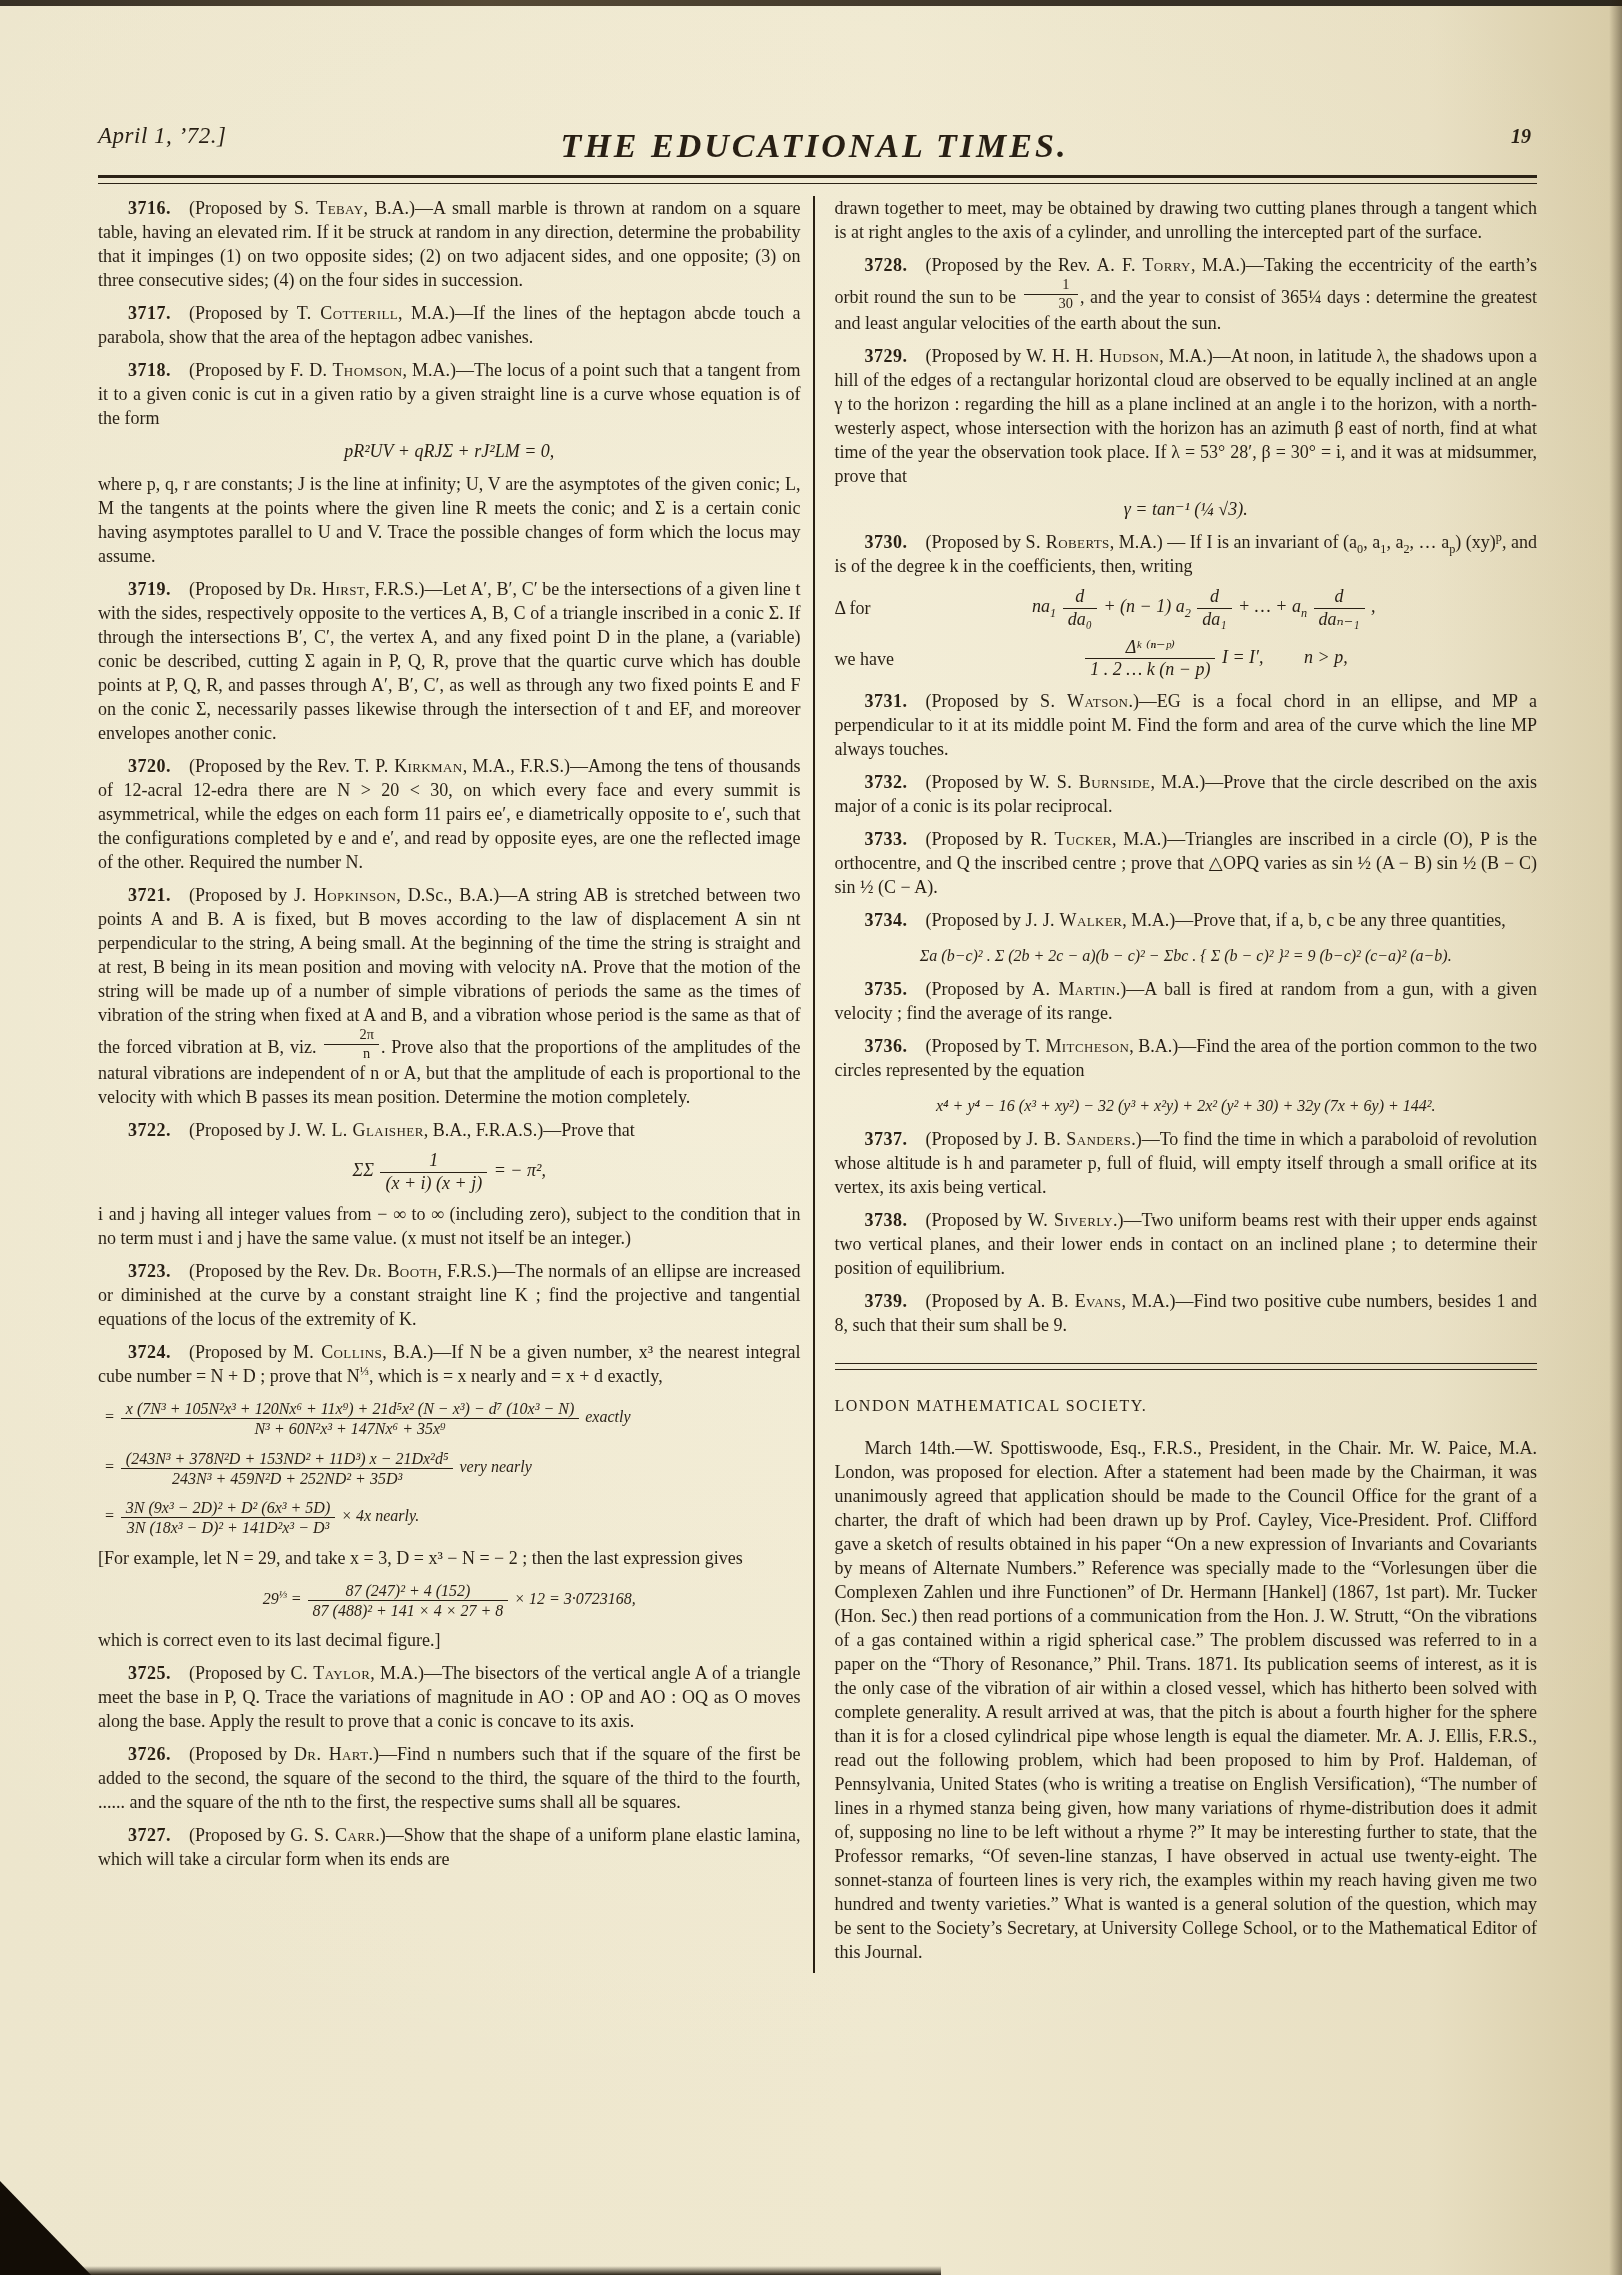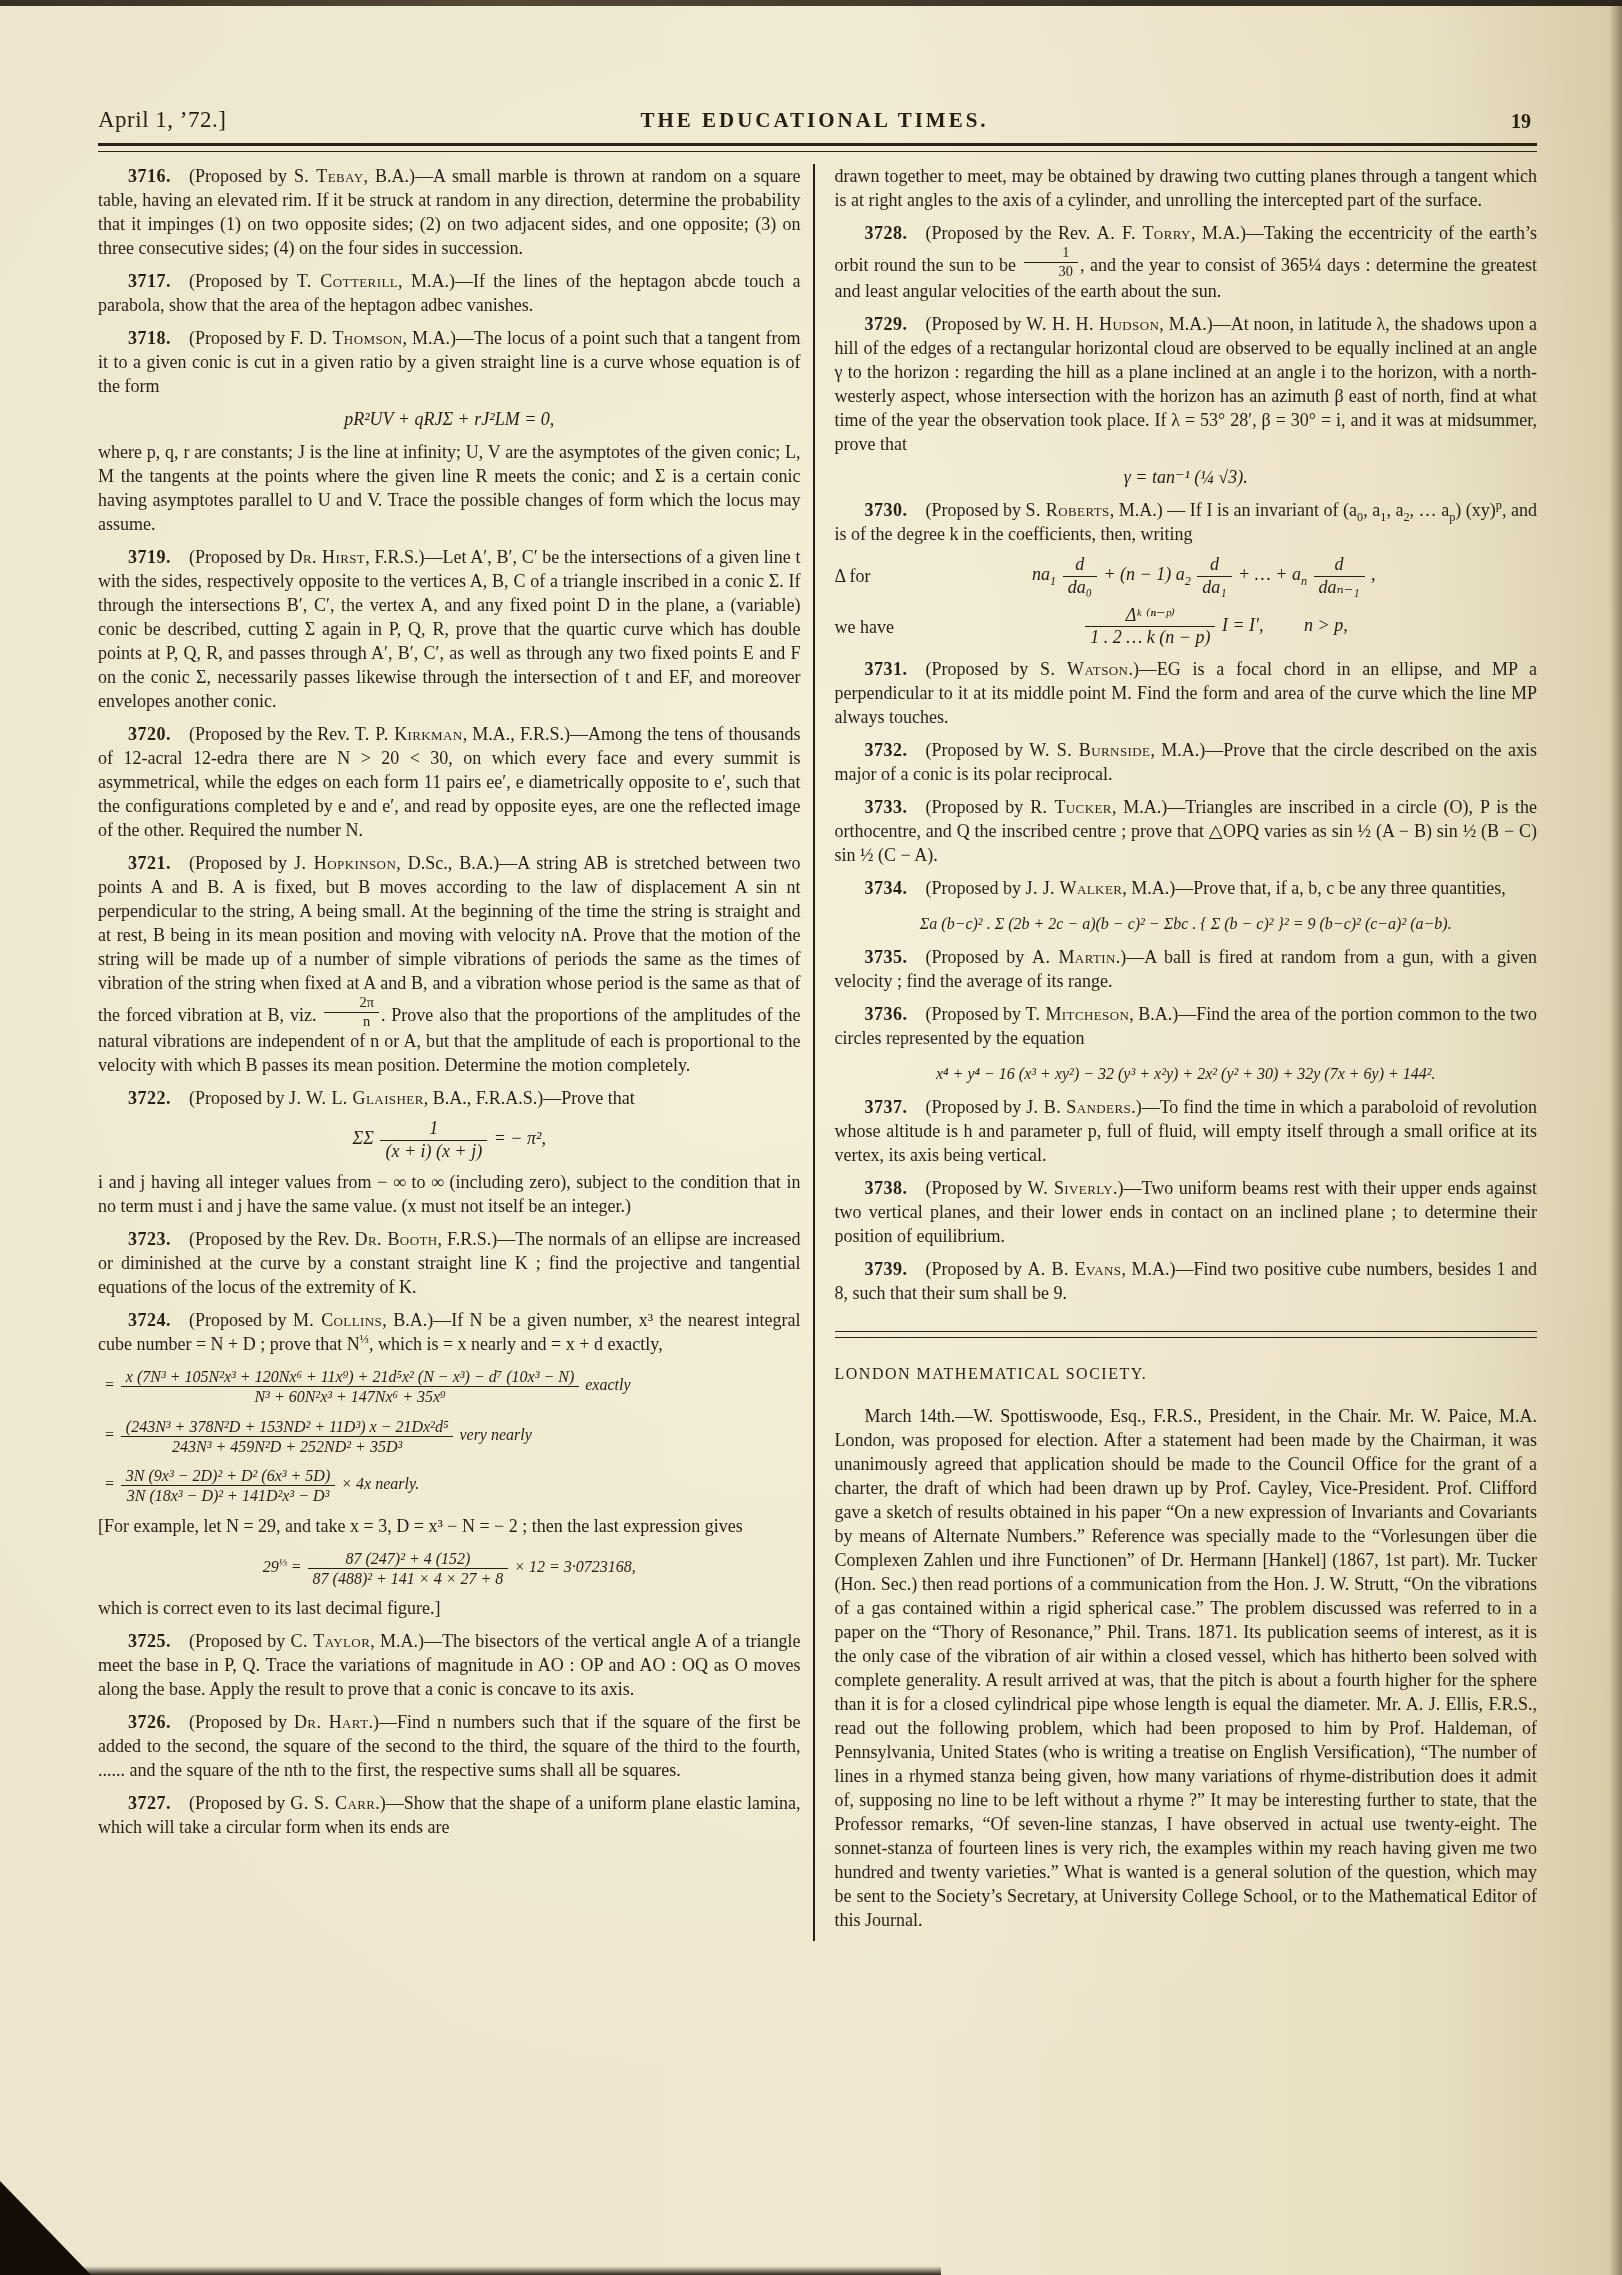--- a/index.html
+++ b/index.html
@@ -18,23 +18,23 @@
     overflow:hidden;
   }
   .edge-top{position:absolute;top:0;left:0;right:0;height:6px;background:linear-gradient(90deg,#171008 0%,#3a2d1a 30%,#171008 70%,#0f0b06 100%);opacity:.85;}
   .edge-right{position:absolute;top:0;right:0;bottom:0;width:14px;background:linear-gradient(90deg,rgba(0,0,0,0),rgba(40,28,12,.45));}
   .corner-bl{position:absolute;left:0;bottom:0;width:0;height:0;border-left:92px solid #130d06;border-top:95px solid transparent;}
   .edge-bottom{position:absolute;left:0;bottom:0;width:58%;height:10px;background:linear-gradient(0deg,#181106,rgba(24,17,6,0));}
 
   .content{position:absolute;left:98px;right:86px;top:107px;}
 
   
-  .masthead{display:flex;align-items:flex-end;margin-bottom:10px;}
+  .masthead{display:flex;align-items:center;margin-bottom:10px;font-style:italic;}
   .m-date{flex:0 0 289px;font-size:23px;letter-spacing:0.5px;}
-  .m-title{flex:1;text-align:center;font-size:21px;font-weight:bold;letter-spacing:3px;}
+  .m-title{flex:1;text-align:center;font-size:34px;font-weight:bold;letter-spacing:3px;margin-top:20px;}
   .m-page{flex:0 0 289px;text-align:right;font-size:20px;font-weight:bold;padding-right:6px;}
   .head-rule{height:5px;border-top:3px solid #2b2215;border-bottom:1px solid #2b2215;margin-bottom:4px;}
 
   
   .cols{display:flex;align-items:stretch;padding-top:8px;}
   .col{width:50%;font-size:18px;line-height:24px;}
   .col-left{padding-right:12px;border-right:2px solid #281f12;}
   .col-right{padding-left:20px;}
 
   .para{margin:0 0 9px 0;text-align:justify;text-indent:30px;}

